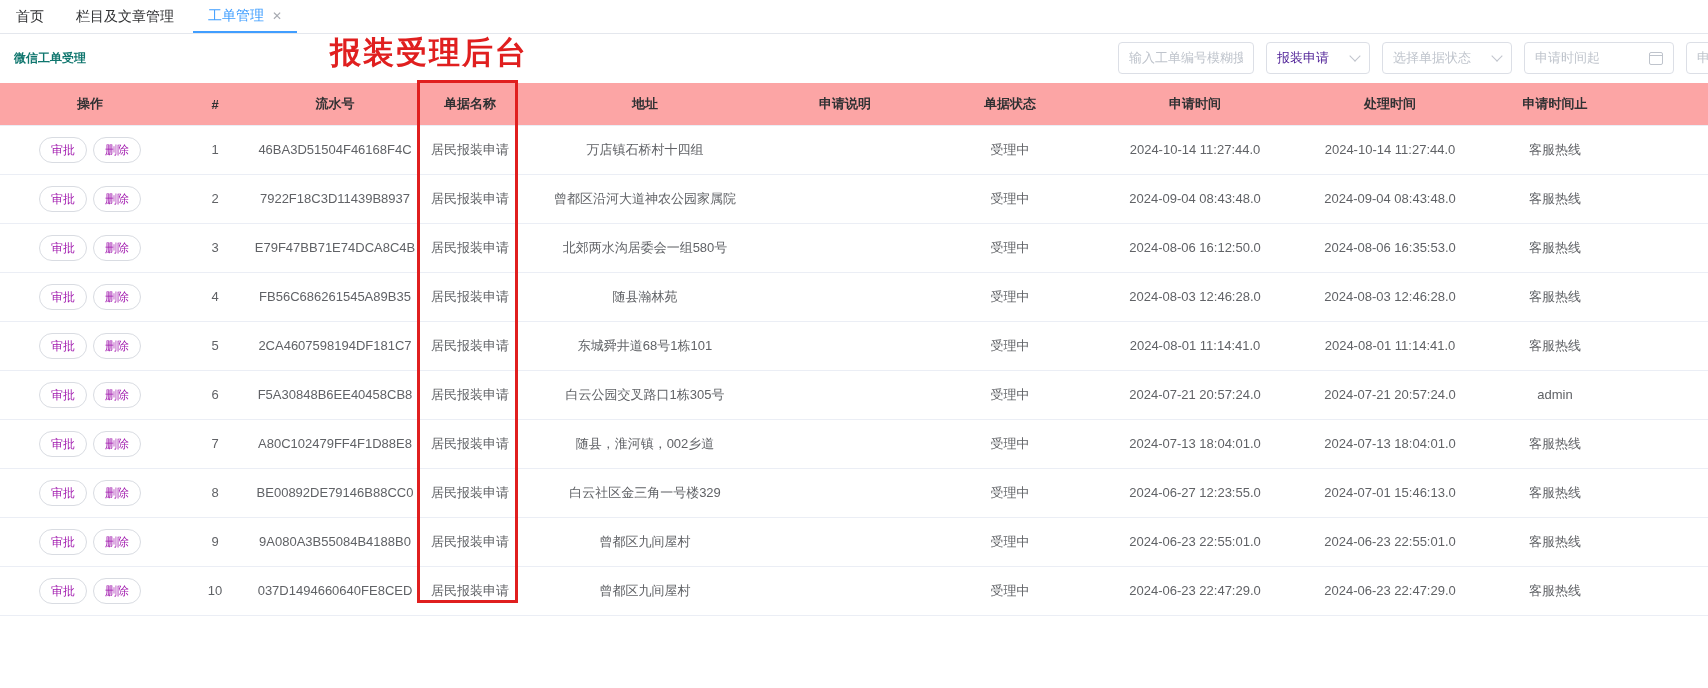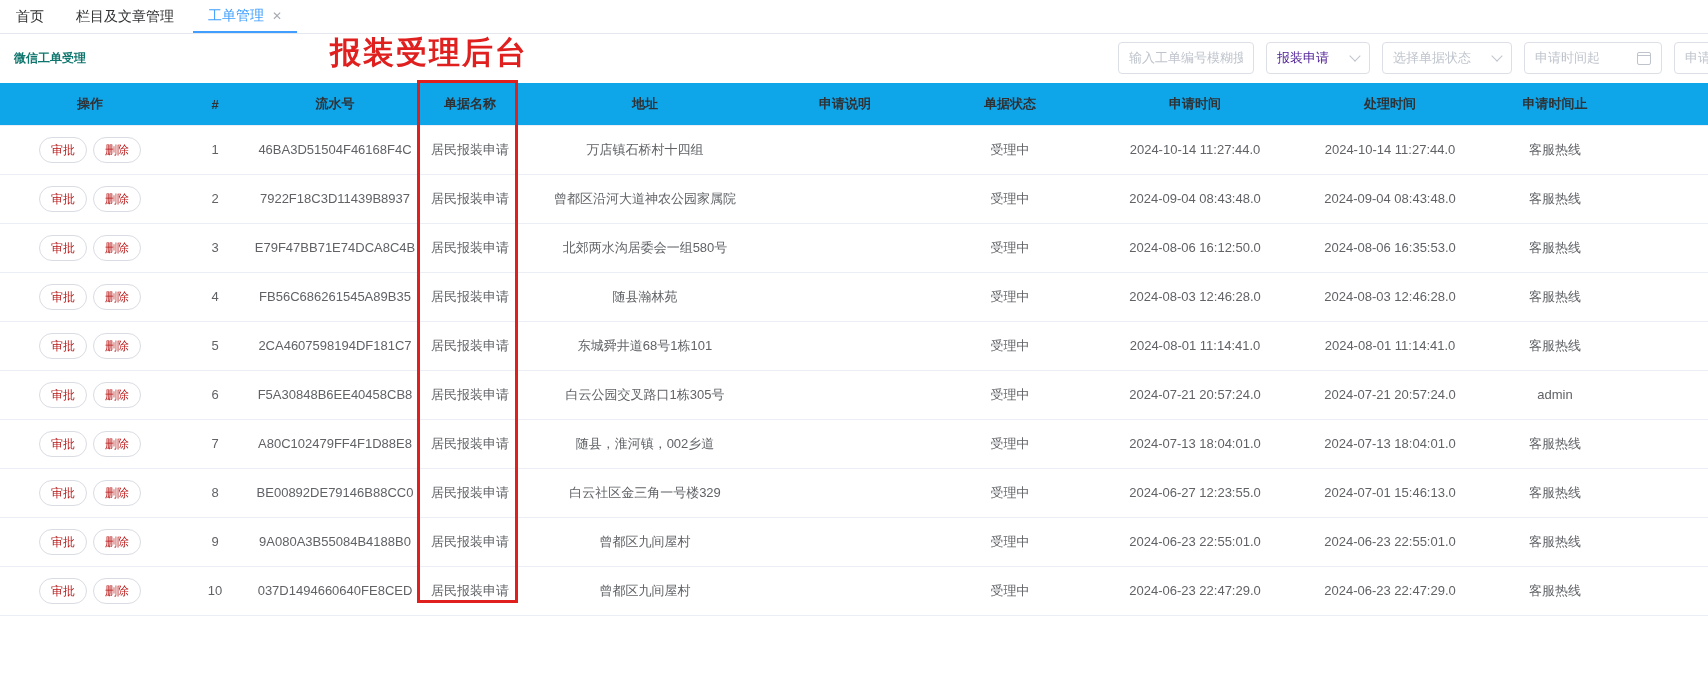--- a/index.html
+++ b/index.html
@@ -20,36 +20,36 @@
   .page-title{position:absolute;left:14px;top:0;height:49px;display:flex;align-items:center;
     font-size:12px;font-weight:bold;color:#0f766e;}
   .filters{position:absolute;left:1118px;top:8px;display:flex;gap:12px;}
   .ctrl{height:32px;box-sizing:border-box;border:1px solid #dcdfe6;border-radius:4px;background:#fff;
     display:flex;align-items:center;padding:0 10px;font-size:13px;flex:0 0 auto;}
   .ctrl .ph{color:#bfc4cc;white-space:nowrap;overflow:hidden;}
   .ctrl .val{color:#4c1d95;white-space:nowrap;}
   .ctrl-search{width:136px;}
   .ctrl-type{width:104px;justify-content:space-between;}
   .ctrl-status{width:130px;justify-content:space-between;}
-  .ctrl-date1{width:138px;justify-content:space-between;}
+  .ctrl-date1{width:150px;justify-content:space-between;}
   .ctrl-date2{width:120px;}
   .chev{width:7px;height:7px;border-right:1px solid #c0c4cc;border-bottom:1px solid #c0c4cc;
     transform:rotate(45deg);margin-top:-4px;flex:0 0 auto;}
   .cal{width:12px;height:11px;border:1px solid #bfc4cc;border-radius:2px;position:relative;flex:0 0 auto;}
   .cal::before{content:'';position:absolute;top:2px;left:0;right:0;height:1px;background:#bfc4cc;}
   
   .grid{display:grid;grid-template-columns:180px 70px 170px 100px 250px 150px 180px 190px 200px 130px 1fr;
     align-items:center;}
-  .thead{height:42px;background:#0ea5e9;border-bottom:1px solid #ebeef5;}
+  .thead{height:42px;background:#fca5a5;border-bottom:1px solid #ebeef5;}
   .th{font-size:13px;font-weight:bold;color:#303133;text-align:center;}
   .trow{height:48px;border-bottom:1px solid #ebeef5;background:#fff;}
   .td{font-size:13px;color:#606266;text-align:center;line-height:1.35;}
   .td-actions{display:flex;justify-content:center;gap:6px;}
   .pill{box-sizing:border-box;height:26px;padding:0 11px;border:1px solid #d9dce2;border-radius:14px;
-    background:#fff;color:#b91c1c;font-size:12px;display:flex;align-items:center;cursor:pointer;
+    background:#fff;color:#a21caf;font-size:12px;display:flex;align-items:center;cursor:pointer;
     font-family:inherit;}
   .td-address span{display:inline-block;max-width:184px;}
   
   .anno-text{position:absolute;left:330px;top:32px;font-size:31px;font-weight:bold;
     letter-spacing:2px;white-space:nowrap;z-index:5;}
   .anno-box{position:absolute;left:417px;top:80px;width:101px;height:523px;
     border:3px solid transparent;box-sizing:border-box;z-index:4;pointer-events:none;}
 </style>
 </head>
 <body>

